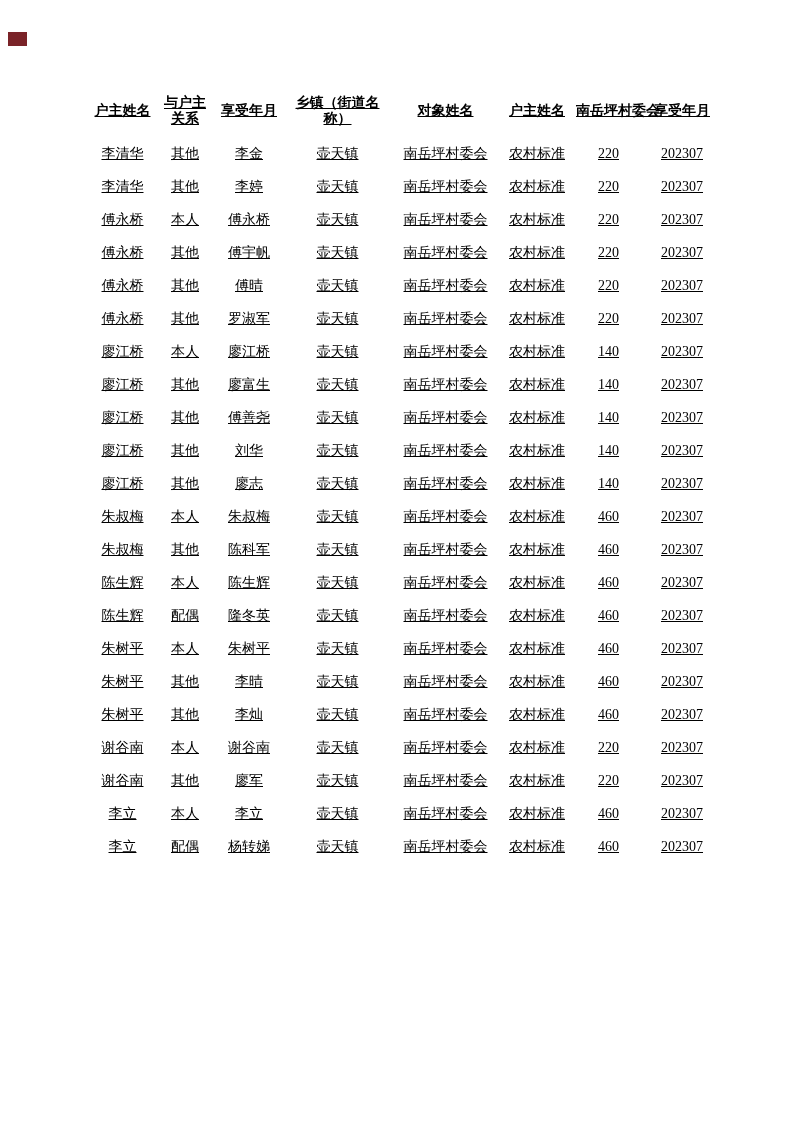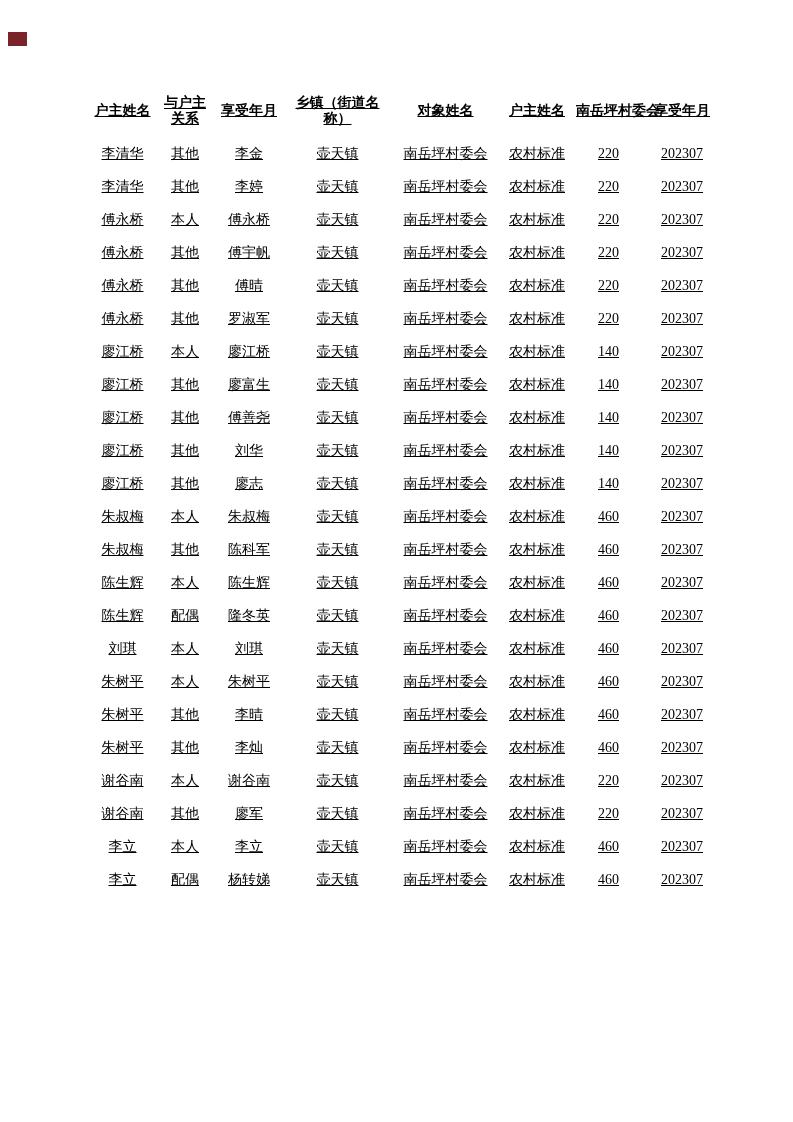--- a/index.html
+++ b/index.html
@@ -247,30 +247,20 @@
           <td>陈生辉</td>
           <td>配偶</td>
           <td>隆冬英</td>
           <td>壶天镇</td>
           <td>南岳坪村委会</td>
           <td>农村标准</td>
           <td>460</td>
           <td>202307</td>
         </tr>
         <tr>
-          <td>刘琪</td>
-          <td>本人</td>
-          <td>刘琪</td>
-          <td>壶天镇</td>
-          <td>南岳坪村委会</td>
-          <td>农村标准</td>
-          <td>460</td>
-          <td>202307</td>
-        </tr>
-        <tr>
           <td>朱树平</td>
           <td>本人</td>
           <td>朱树平</td>
           <td>壶天镇</td>
           <td>南岳坪村委会</td>
           <td>农村标准</td>
           <td>460</td>
           <td>202307</td>
         </tr>
         <tr>

